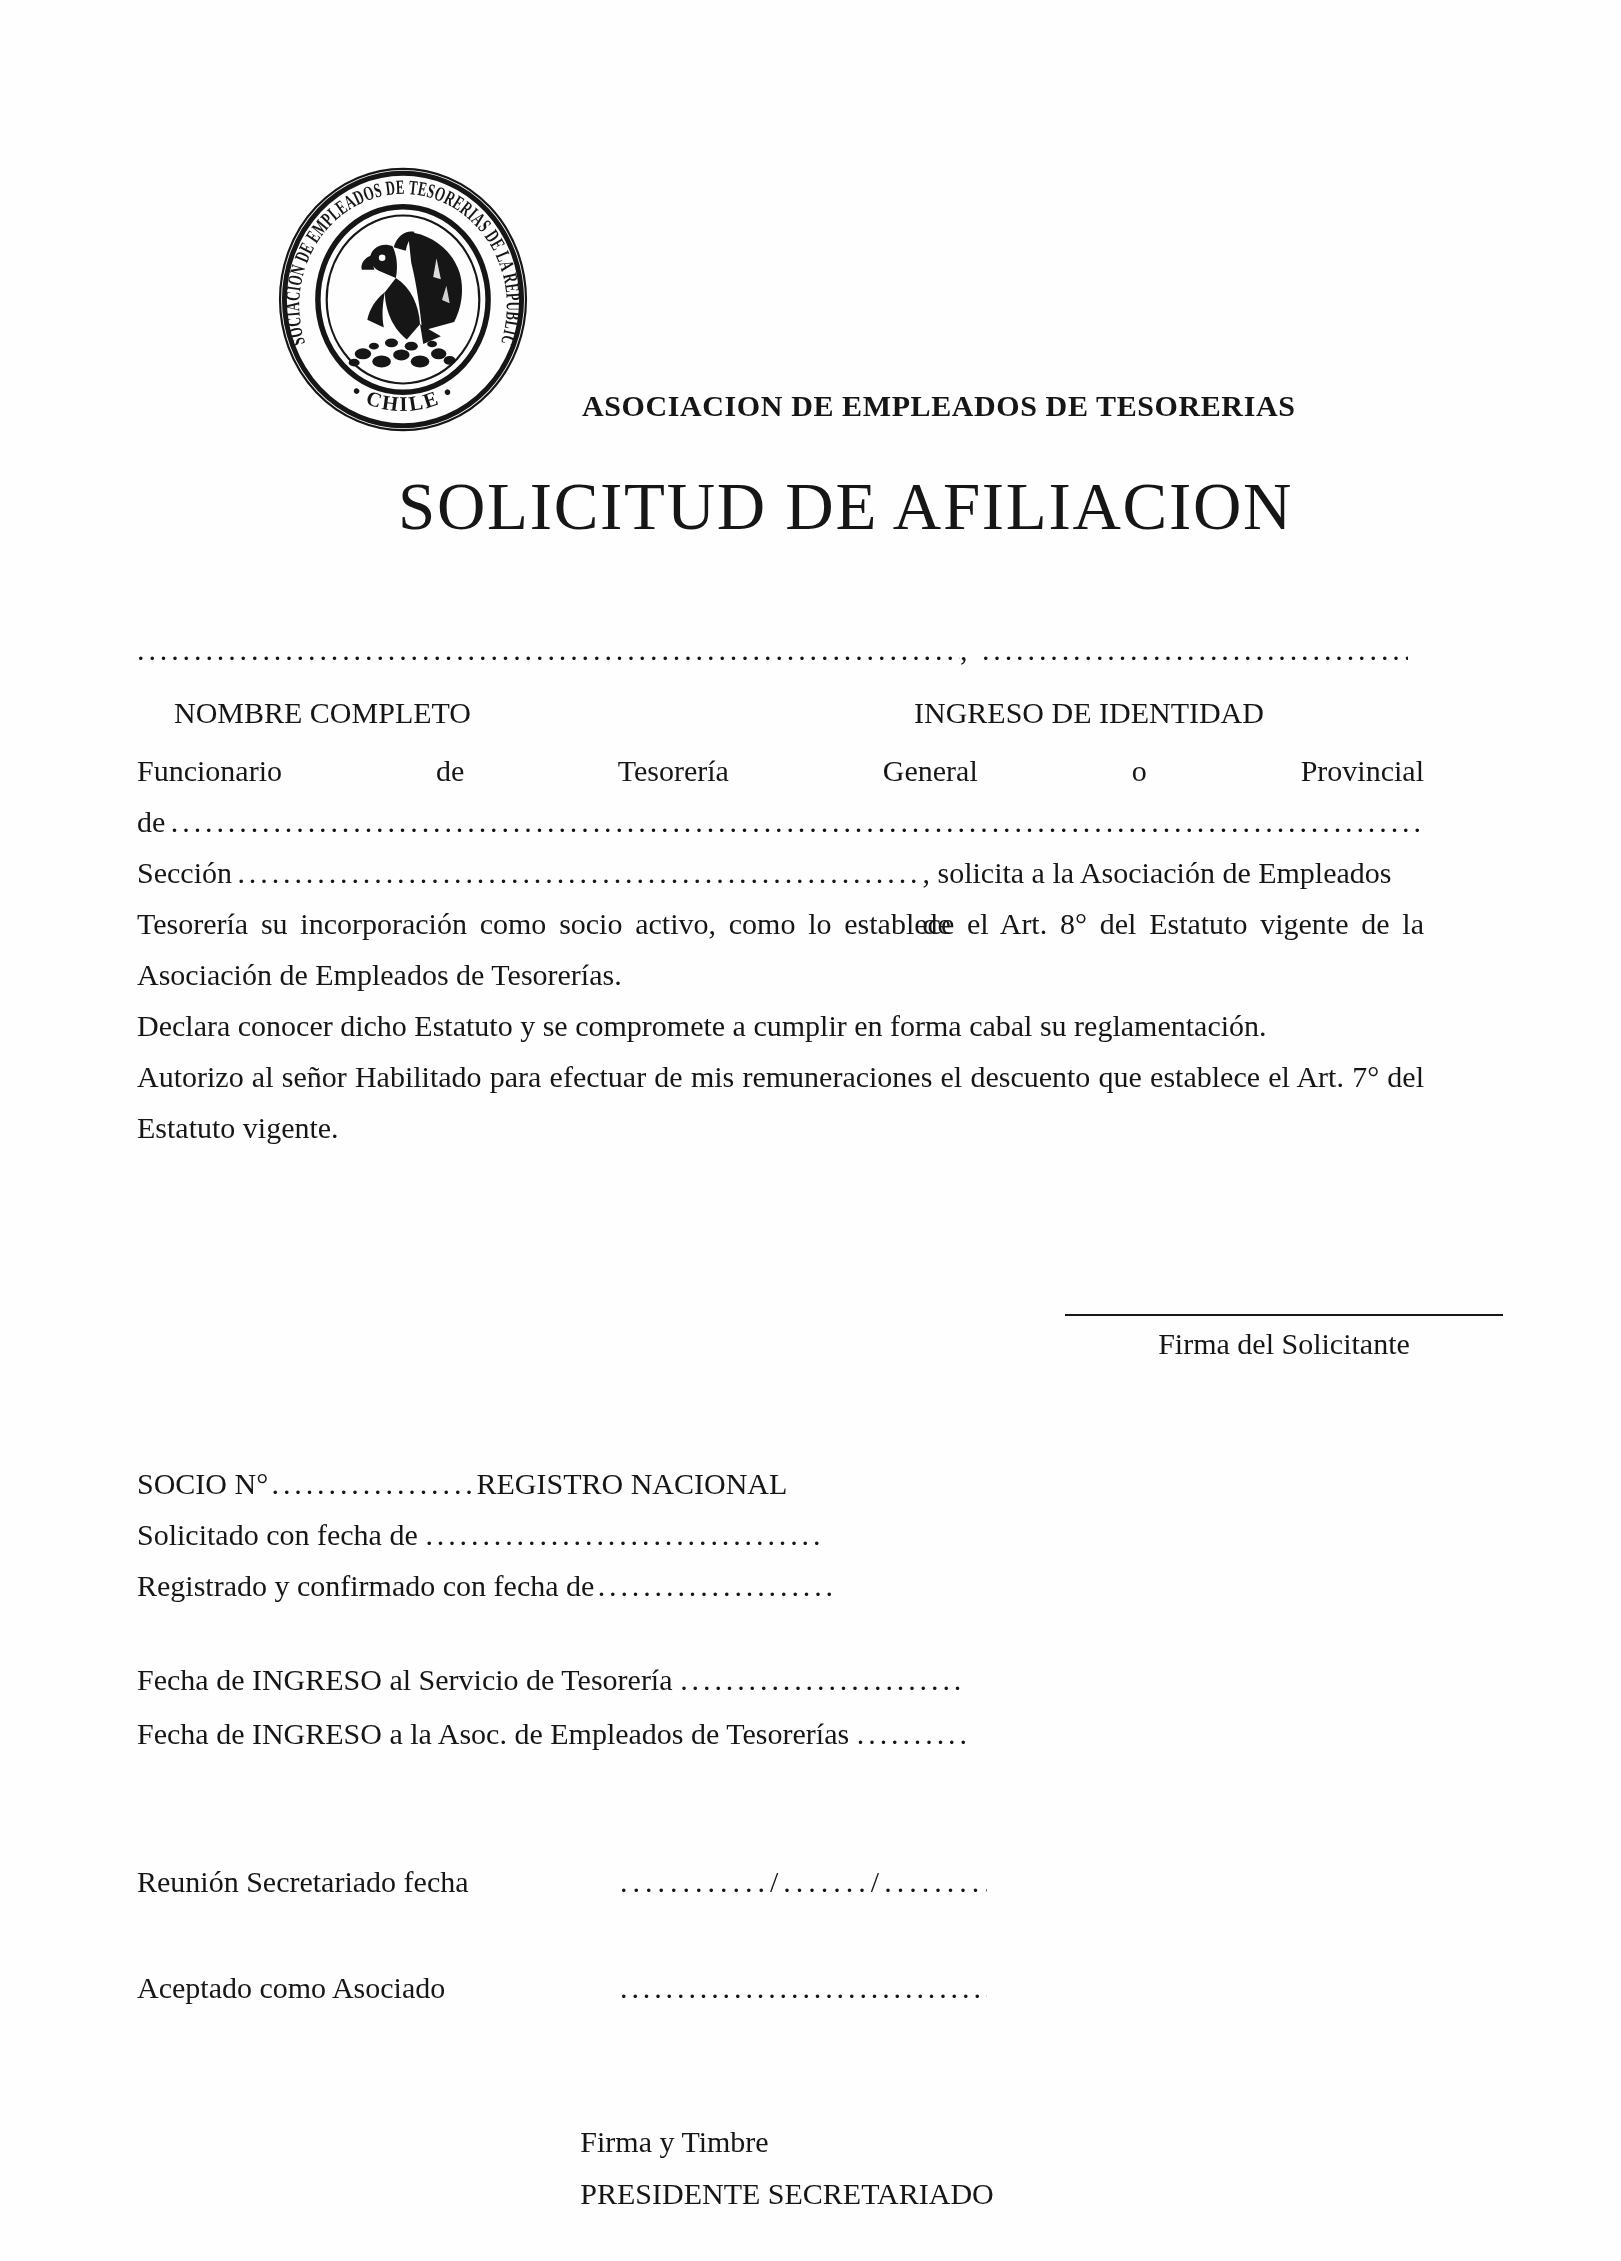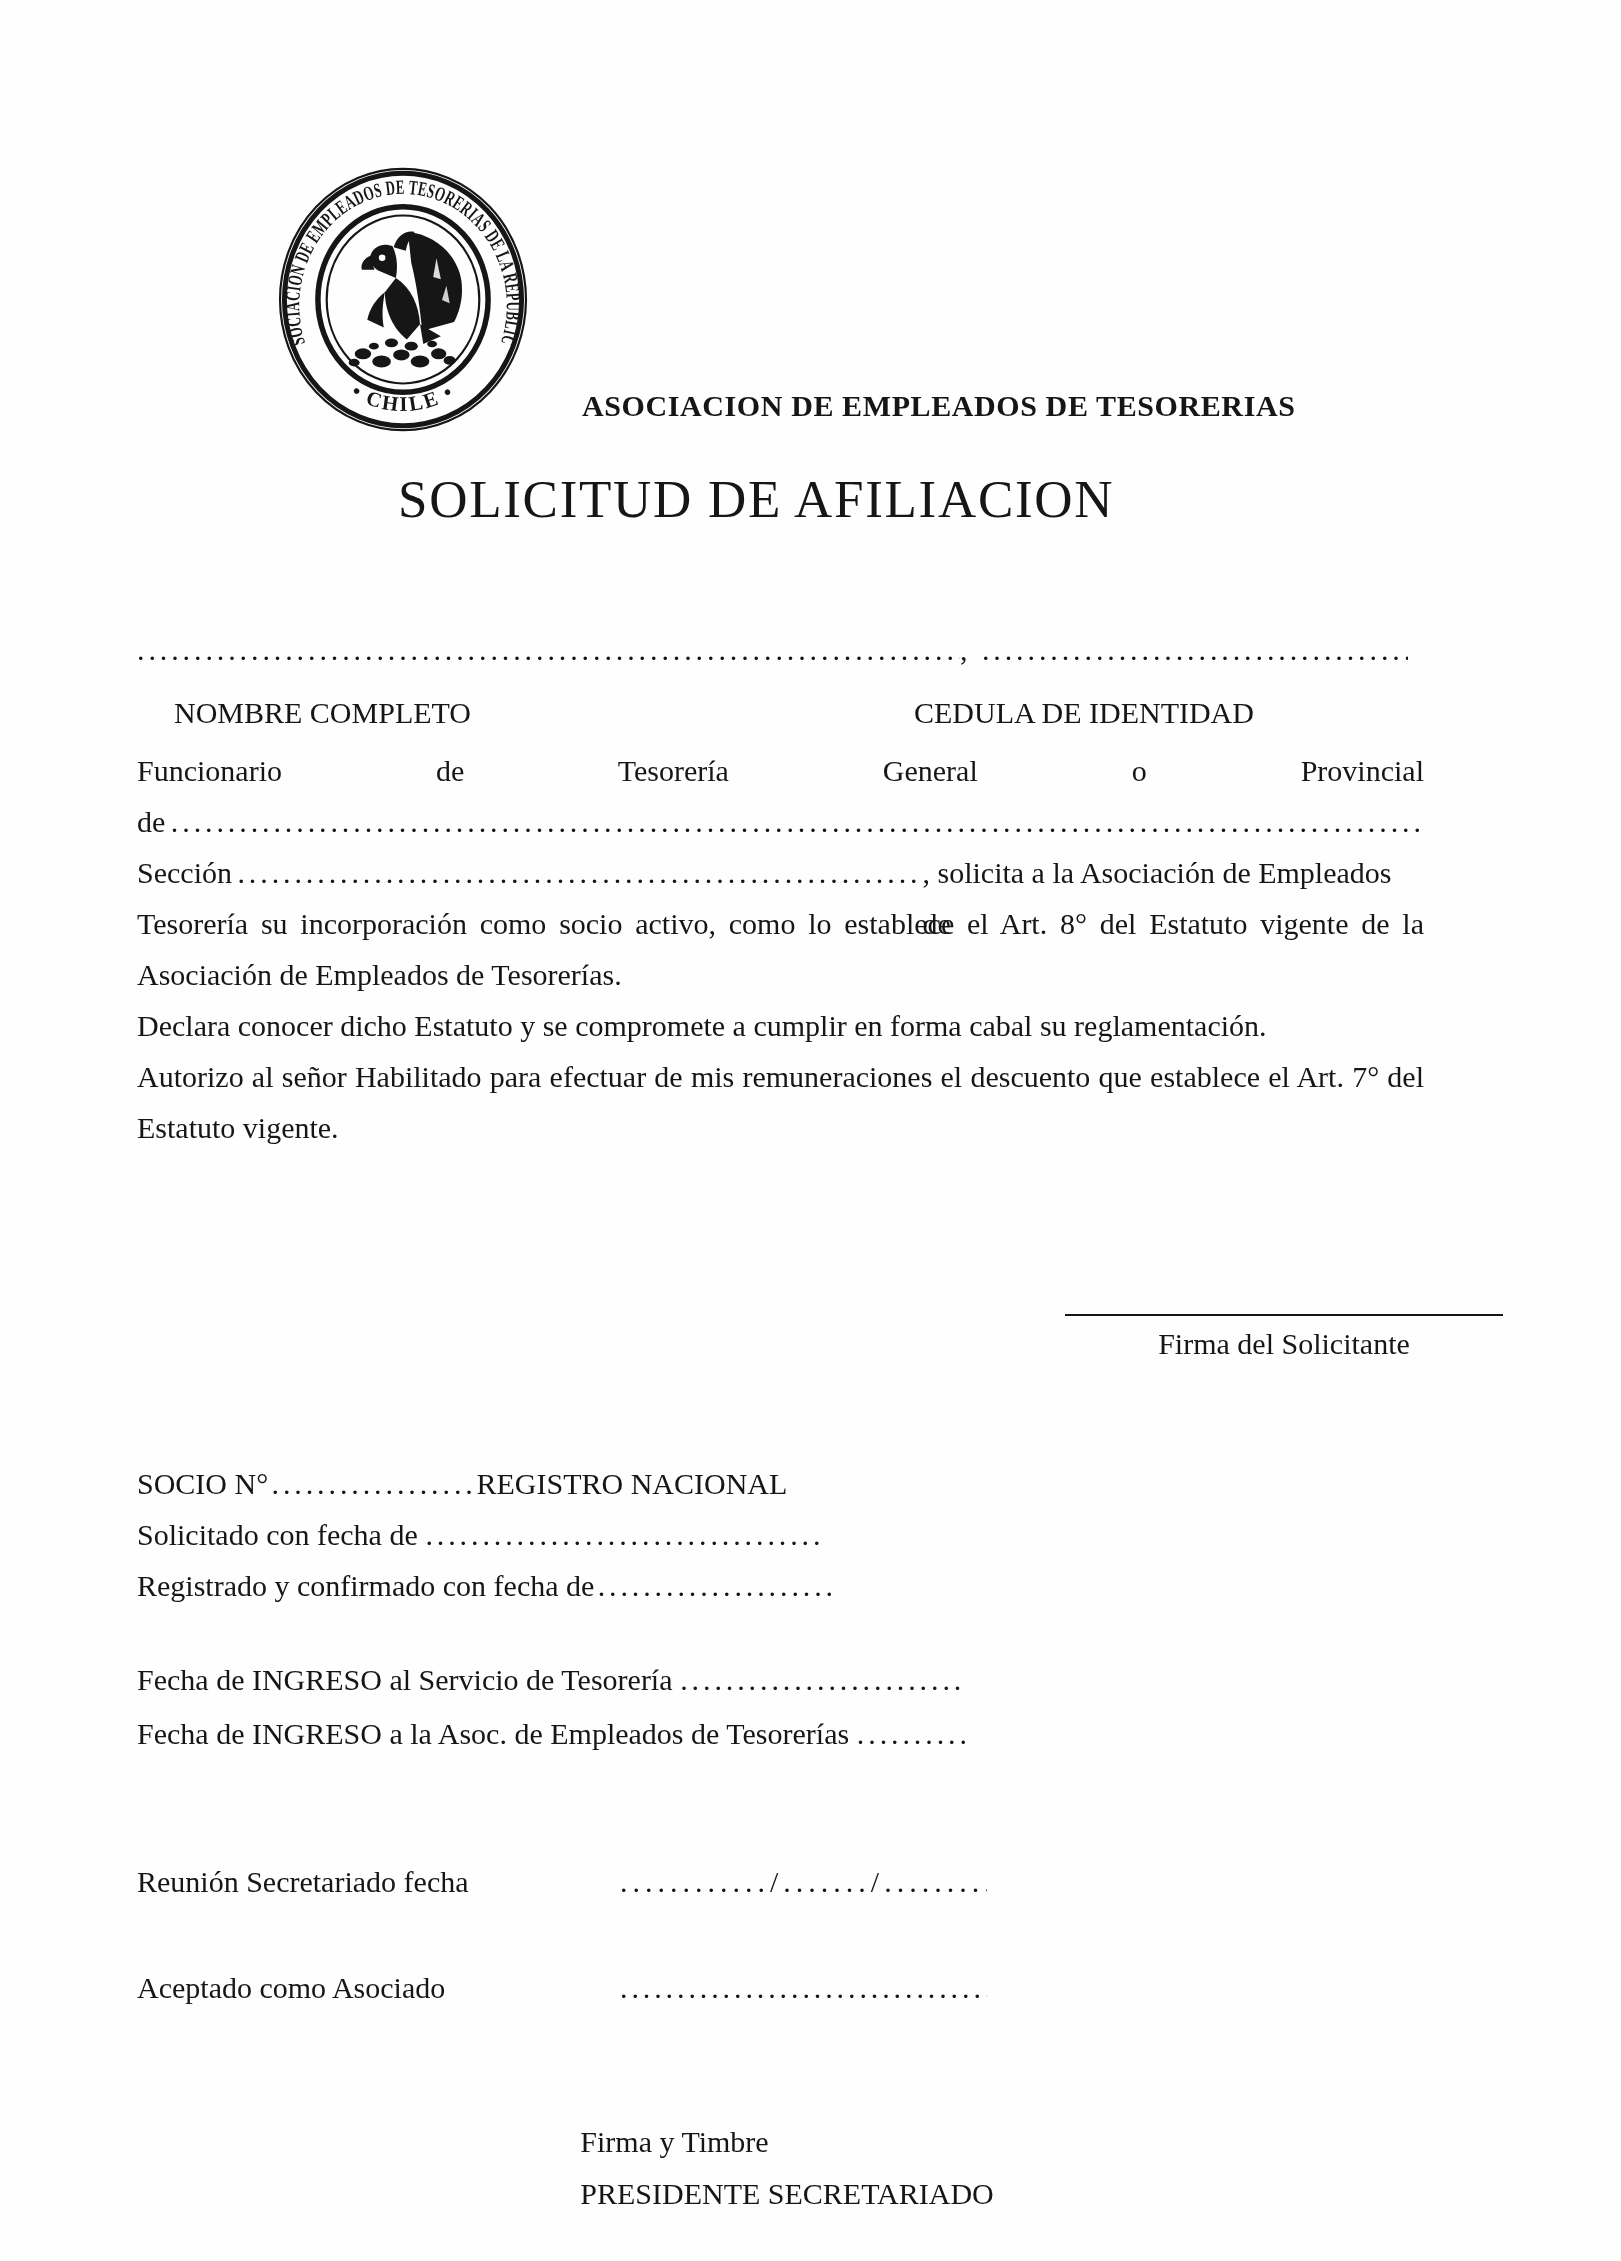--- a/index.html
+++ b/index.html
@@ -13,21 +13,21 @@
     overflow:hidden;
   }
   
   .seal{position:absolute;left:264px;top:165px;width:278px;height:269px;}
   .org-name{
     position:absolute;left:534px;top:391px;
     font-size:30px;font-weight:bold;letter-spacing:0.6px;line-height:1;white-space:nowrap;margin-left:48px;
   }
   .doc-title{
     position:absolute;left:398px;top:470px;
-    font-size:53px;letter-spacing:1.7px;line-height:1.1;white-space:nowrap;
+    font-size:67px;letter-spacing:1.7px;line-height:1.1;white-space:nowrap;
   }
   
   .id-row{
     position:absolute;left:137px;top:635px;width:1287px;
     display:flex;align-items:baseline;line-height:1;
   }
   .id-labels{position:absolute;top:698px;left:0;width:1622px;line-height:1;}
   .lbl-nombre{position:absolute;left:151px;margin-left:23px;}
   .lbl-cedula{position:absolute;left:914px;}
   
@@ -123,21 +123,21 @@
   <div class="org-name">ASOCIACION DE EMPLEADOS DE TESORERIAS</div>
   <h1 class="doc-title" style="margin:0;font-weight:normal;">SOLICITUD DE AFILIACION</h1>
 
   <div class="id-row">
     <span class="dots w1487">..........................................................................................</span>
     <span class="comma">,</span>
     <span class="dots w770">.............................................</span>
   </div>
   <div class="id-labels">
     <span class="lbl-nombre">NOMBRE COMPLETO</span>
-    <span class="lbl-cedula">CEDULA DE IDENTIDAD</span>
+    <span class="lbl-cedula">INGRESO DE IDENTIDAD</span>
   </div>
 
   <div class="para">
     <div class="pline just">Funcionario de Tesorería General o Provincial</div>
     <div class="pline pflex">
       <span>de</span>
       <span class="dots grow">........................................................................................................................</span>
     </div>
     <div class="pline pflex">
       <span>Sección</span>

